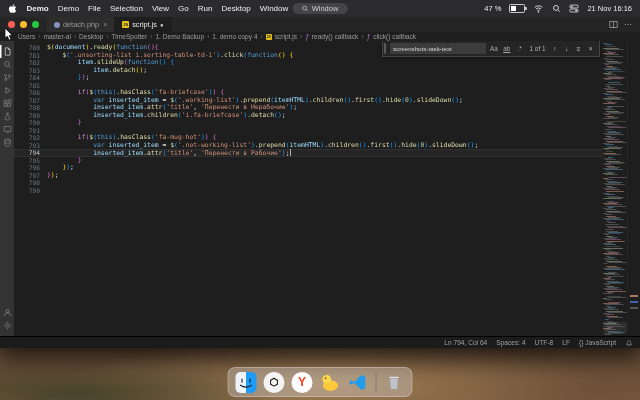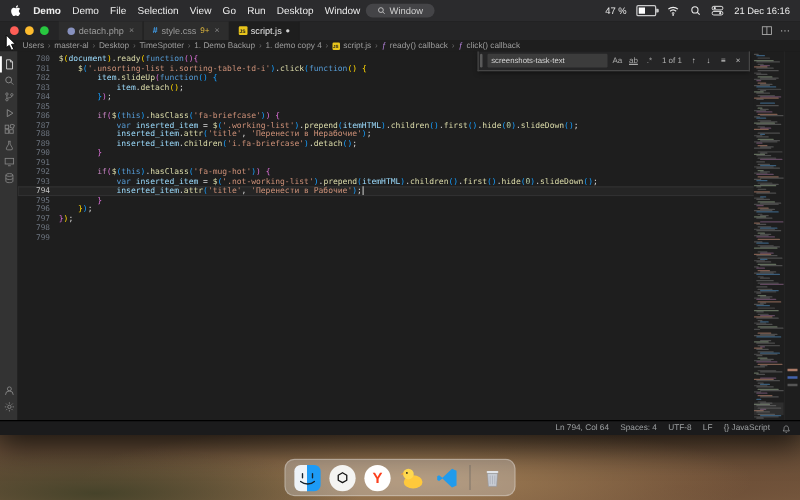--- a/index.html
+++ b/index.html
@@ -142,41 +142,35 @@
     <svg width="9" height="9" viewBox="0 0 16 16">
         <circle cx="7" cy="7" r="4.4" fill="none" stroke="#ededed" stroke-width="1.5"></circle>
         <path d="m10.4 10.4 3.4 3.4" stroke="#ededed" stroke-width="1.5"></path>
       </svg>
     <svg width="10" height="9" viewBox="0 0 16 14">
         <rect x="1" y="1.5" width="14" height="4.6" rx="2.3" fill="none" stroke="#ededed" stroke-width="1.2"></rect>
         <circle cx="4.5" cy="3.8" r="1.4" fill="#ededed"></circle>
         <rect x="1" y="8" width="14" height="4.6" rx="2.3" fill="none" stroke="#ededed" stroke-width="1.2"></rect>
         <circle cx="11.5" cy="10.3" r="1.4" fill="#ededed"></circle>
       </svg>
-    <span>21 Dec 16:16</span>
+    <span>21 Nov 16:16</span>
   </div>
 </div>
 
 <div class="window">
   <div class="tabbar">
     <div class="lights">
       <span class="light l-red"></span>
       <span class="light l-yellow"></span>
       <span class="light l-green"></span>
     </div>
     <div id="tabs">
         <div class="tab">
           <span class="ticon-php"></span>
           <span>detach.php</span>
-          <span class="xbtn">×</span>
-        </div>
-        <div class="tab">
-          <span class="ticon-css">#</span>
-          <span>style.css</span>
-          <span class="badge">9+</span>
           <span class="xbtn">×</span>
         </div>
         <div class="tab active">
           <span class="ticon-js">JS</span>
           <span>script.js</span>
           <span class="dirty">●</span>
         </div>
       </div>
     <div class="tab-actions">
       <svg width="9" height="9" viewBox="0 0 16 16">

